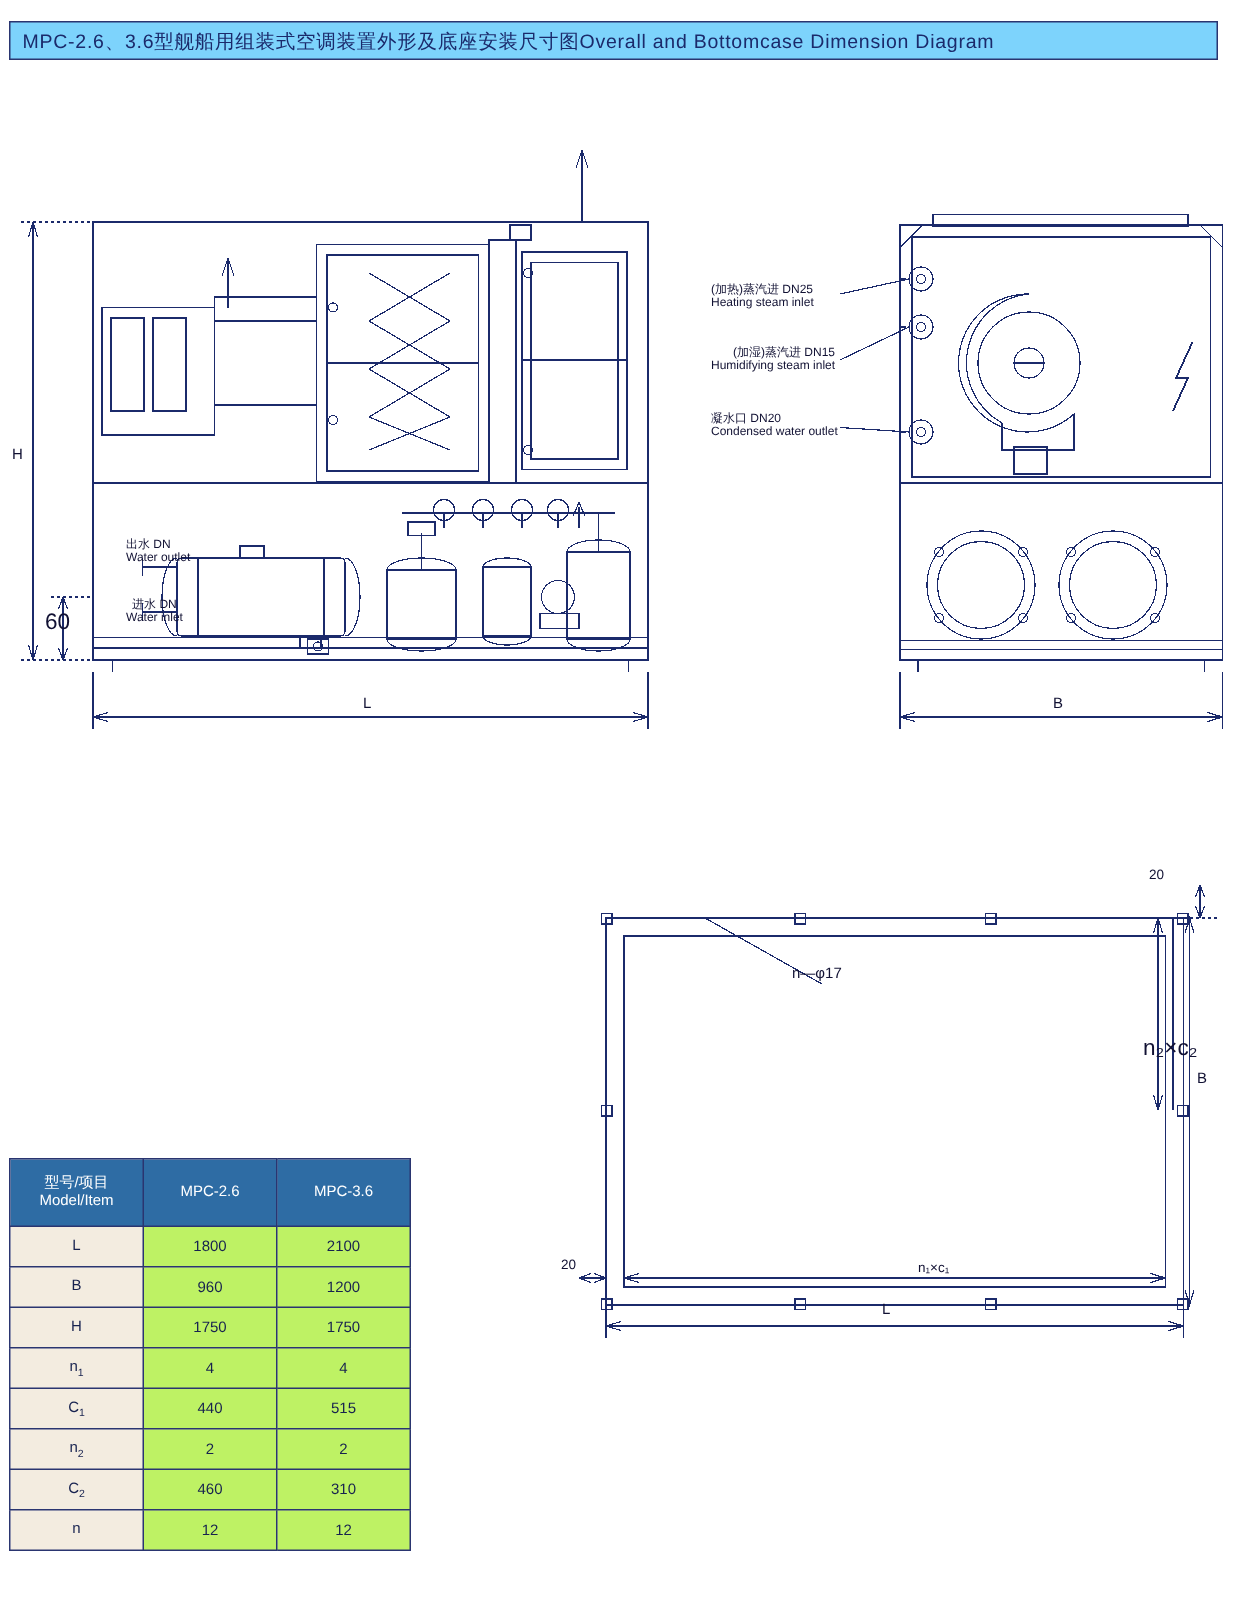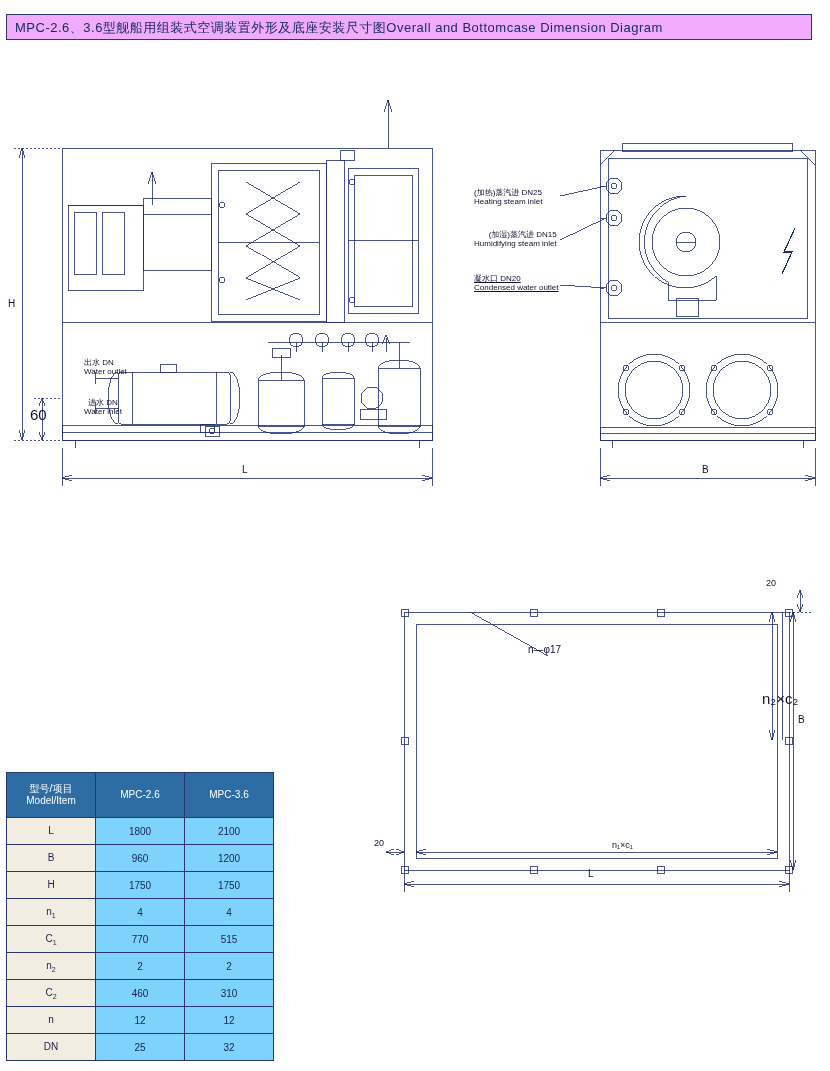--- a/index.html
+++ b/index.html
@@ -16,21 +16,21 @@
     overflow: hidden;
   }
   
   .title-bar {
     position: absolute;
     left: 6px;
     top: 14px;
     width: 806px;
     height: 26px;
     border: 1px solid #2a3570;
-    background: #f0abfc;
+    background: #7dd3fc;
     box-sizing: border-box;
   }
   .title-bar .title-text {
     position: absolute;
     left: 8px;
     top: 4px;
     font-size: 13px;
     letter-spacing: 0.5px;
     color: #1b2a6b;
     white-space: nowrap;
@@ -78,21 +78,21 @@
     color: #ffffff;
     height: 44px;
     font-size: 10px;
     line-height: 1.25;
   }
   .spec-table td.row-head {
     background: #f3ece0;
     width: 88px;
   }
   .spec-table td.val {
-    background: #7dd3fc;
+    background: #bef264;
     width: 88px;
     margin-top: 10px;
   }
   .spec-table th.head-cell.first { width: 88px; }
   .sub { font-size: 7px; vertical-align: sub; }
 </style>
 </head>
 <body>
 
 <div class="title-bar">
@@ -325,21 +325,21 @@
 <div class="dim-letter" style="left:242px; top:464px;">L</div>
 
 <div class="lbl" style="left:474px; top:188px;">
   <span>(加热)蒸汽进 DN25</span><br>
   <span>Heating steam inlet</span>
 </div>
 <div class="lbl" style="left:474px; top:230px;text-align:right;">
   <span>(加湿)蒸汽进 DN15</span><br>
   <span>Humidifying steam inlet</span>
 </div>
-<div class="lbl" style="left:474px; top:274px;text-decoration:underline;">
+<div class="lbl" style="left:474px; top:274px;">
   <span>凝水口 DN20</span><br>
   <span>Condensed water outlet</span>
 </div>
 <div class="dim-letter" style="left:702px; top:464px;">B</div>
 
 <div class="lbl" style="left:528px; top:644px; font-size:10px;">n—φ17</div>
 <div class="dim-letter" style="left:766px; top:578px; font-size:9px;">20</div>
 <div class="dim-letter" style="left:374px; top:838px; font-size:9px;">20</div>
 <div class="dim-letter vert" style="left:762px; top:690px; font-size:15px;">n₂×c₂</div>
 <div class="dim-letter vert" style="left:798px; top:714px;">B</div>
@@ -373,37 +373,32 @@
       <td class="val">1750</td>
       <td class="val">1750</td>
     </tr>
     <tr>
       <td class="row-head"><span>n</span><span class="sub">1</span></td>
       <td class="val">4</td>
       <td class="val">4</td>
     </tr>
     <tr>
       <td class="row-head"><span>C</span><span class="sub">1</span></td>
-      <td class="val">770</td>
+      <td class="val">440</td>
       <td class="val">515</td>
     </tr>
     <tr>
       <td class="row-head"><span>n</span><span class="sub">2</span></td>
       <td class="val">2</td>
       <td class="val">2</td>
     </tr>
     <tr>
       <td class="row-head"><span>C</span><span class="sub">2</span></td>
       <td class="val">460</td>
       <td class="val">310</td>
     </tr>
     <tr>
       <td class="row-head"><span>n</span><span class="sub"></span></td>
       <td class="val">12</td>
       <td class="val">12</td>
     </tr>
-    <tr>
-      <td class="row-head"><span>DN</span><span class="sub"></span></td>
-      <td class="val">25</td>
-      <td class="val">32</td>
-    </tr>
   </tbody>
 </table>
 
 </body></html>

